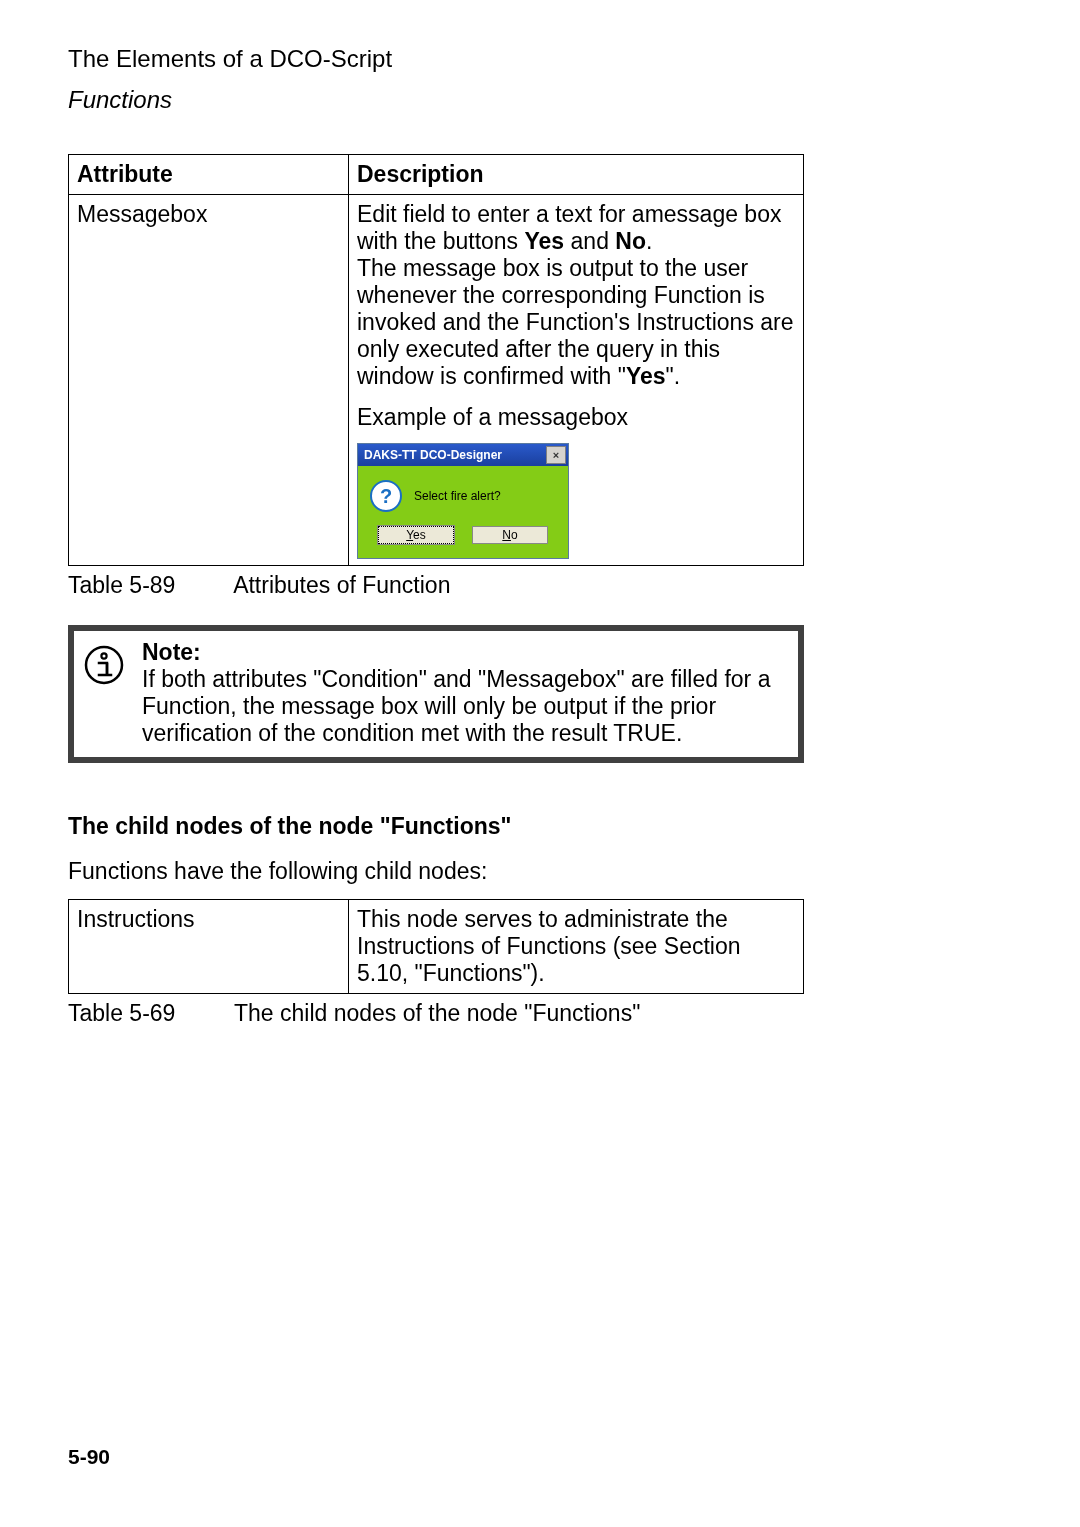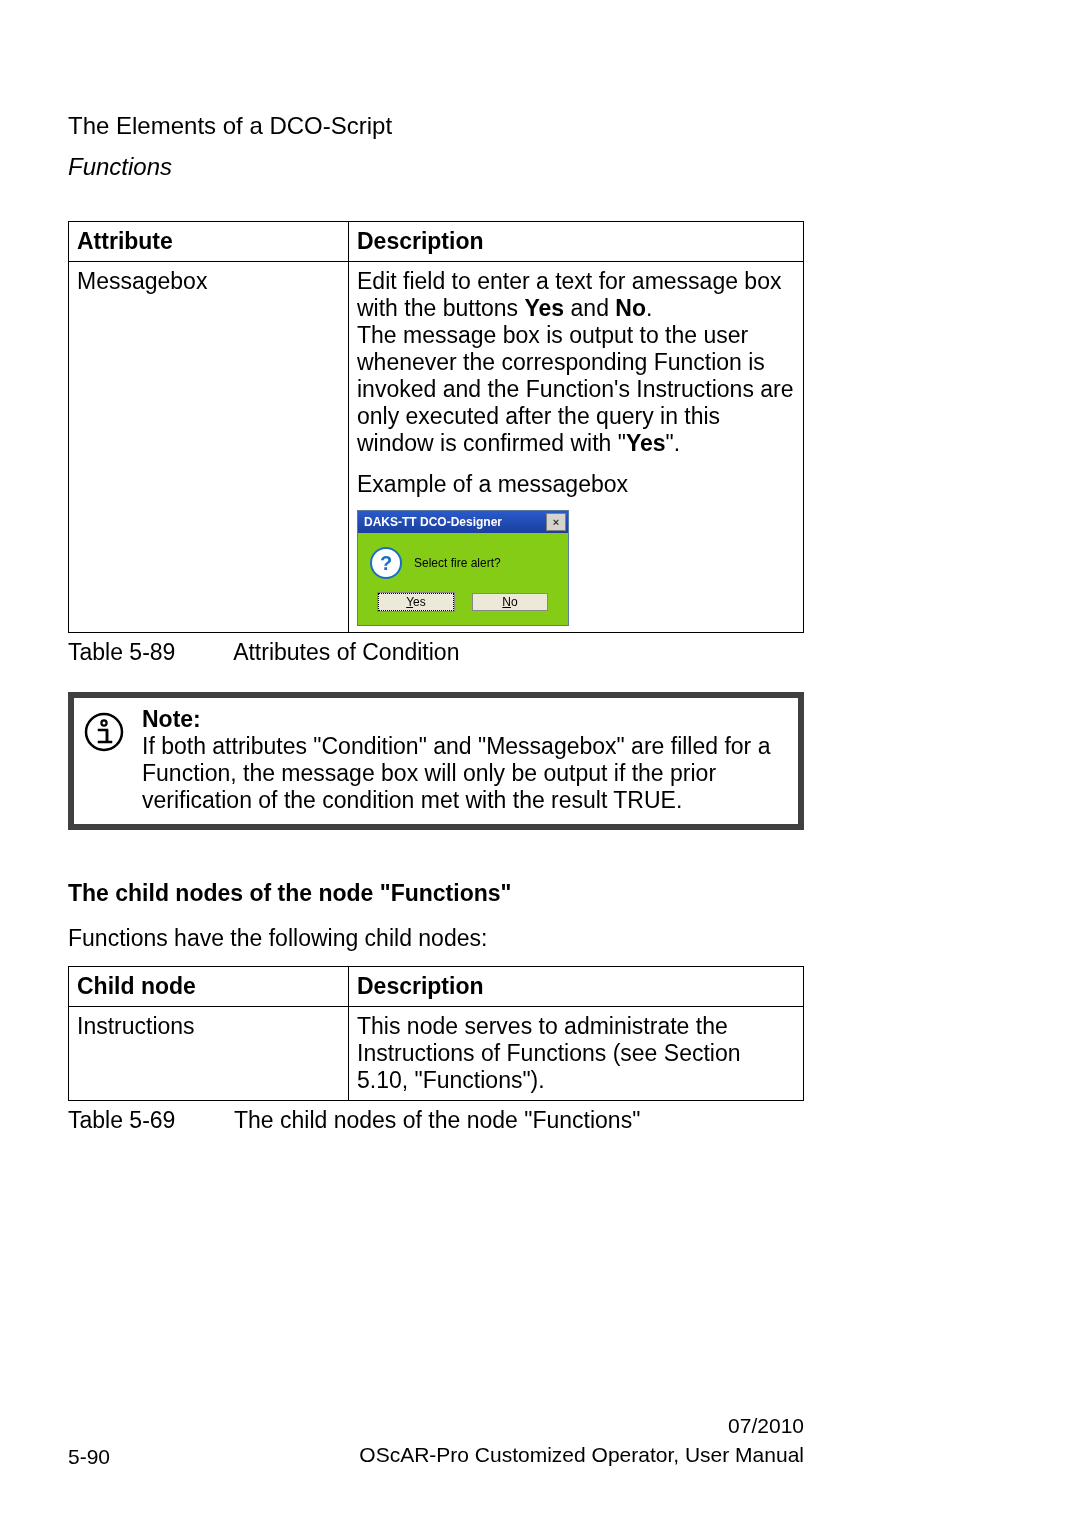--- a/index.html
+++ b/index.html
@@ -6,21 +6,21 @@
     margin: 0;
     padding: 0;
     background: #fff;
     font-family: Arial, Helvetica, sans-serif;
     color: #000;
   }
   .page {
     width: 872px;
     height: 1527px;
     box-sizing: border-box;
-    padding: 110px 68px 50px 68px;
+    padding: 43px 68px 50px 68px;
     position: relative;
   }
   .header-title {
     font-size: 24px;
     line-height: 1.3;
   }
   .header-sub {
     font-size: 24px;
     font-style: italic;
     margin-top: 12px;
@@ -74,21 +74,21 @@
   .footer {
     position: absolute;
     left: 68px;
     right: 68px;
     bottom: 58px;
     font-size: 21px;
     display: flex;
     justify-content: space-between;
     align-items: flex-end;
   }
-  .footer .left { font-weight: normal; text-align: right; }
+  .footer .left { font-weight: bold; text-align: right; }
   .footer .right { text-align: right; line-height: 1.35; }
   
   .msgbox-wrap {
     margin-top: 12px;
   }
   .msgbox {
     width: 210px;
     border: 1px solid #5a7aa0;
     font-family: Tahoma, Arial, sans-serif;
     font-size: 12px;
@@ -197,21 +197,21 @@
             </div>
           </div>
         </div>
       </td>
     </tr>
   </tbody>
     </table>
 
   <div class="caption">
     <span class="label">Table 5-89</span>
-    <span>Attributes of Condition</span>
+    <span>Attributes of Function</span>
   </div>
 
   <div class="note-box">
     <div class="note-icon">
       <svg width="40" height="40" viewBox="0 0 40 40">
         <circle cx="20" cy="20" r="18" fill="none" stroke="#000" stroke-width="2.5"></circle>
         <circle cx="20" cy="11" r="2.6" fill="none" stroke="#000" stroke-width="2.2"></circle>
         <path d="M15 18 h8 v12 h4 M15 30 h12" fill="none" stroke="#000" stroke-width="2.5" stroke-linecap="square"></path>
         <line x1="23" y1="18" x2="23" y2="30" stroke="#000" stroke-width="2.5"></line>
       </svg>
@@ -224,37 +224,29 @@
 
   <h3 class="sec">The child nodes of the node "Functions"</h3>
   <p class="lead">Functions have the following child nodes:</p>
 
   <table class="doc">
     <colgroup>
         <col class="col-attr">
         <col>
       </colgroup>
     <tbody>
-        <tr>
-      <th>Child node</th>
-      <th>Description</th>
-    </tr>
     <tr>
       <td>Instructions</td>
       <td>This node serves to administrate the Instructions of Functions (see Section 5.10, "Functions").</td>
     </tr>
   </tbody>
     </table>
 
   <div class="caption">
     <span class="label">Table 5-69</span>
     <span>The child nodes of the node "Functions"</span>
   </div>
 
   <div class="footer">
     <div class="left">5-90</div>
-    <div class="right">
-      <div>07/2010</div>
-      <div>OScAR-Pro Customized Operator, User Manual</div>
-    </div>
   </div>
 
 </div>
 
 </body></html>

